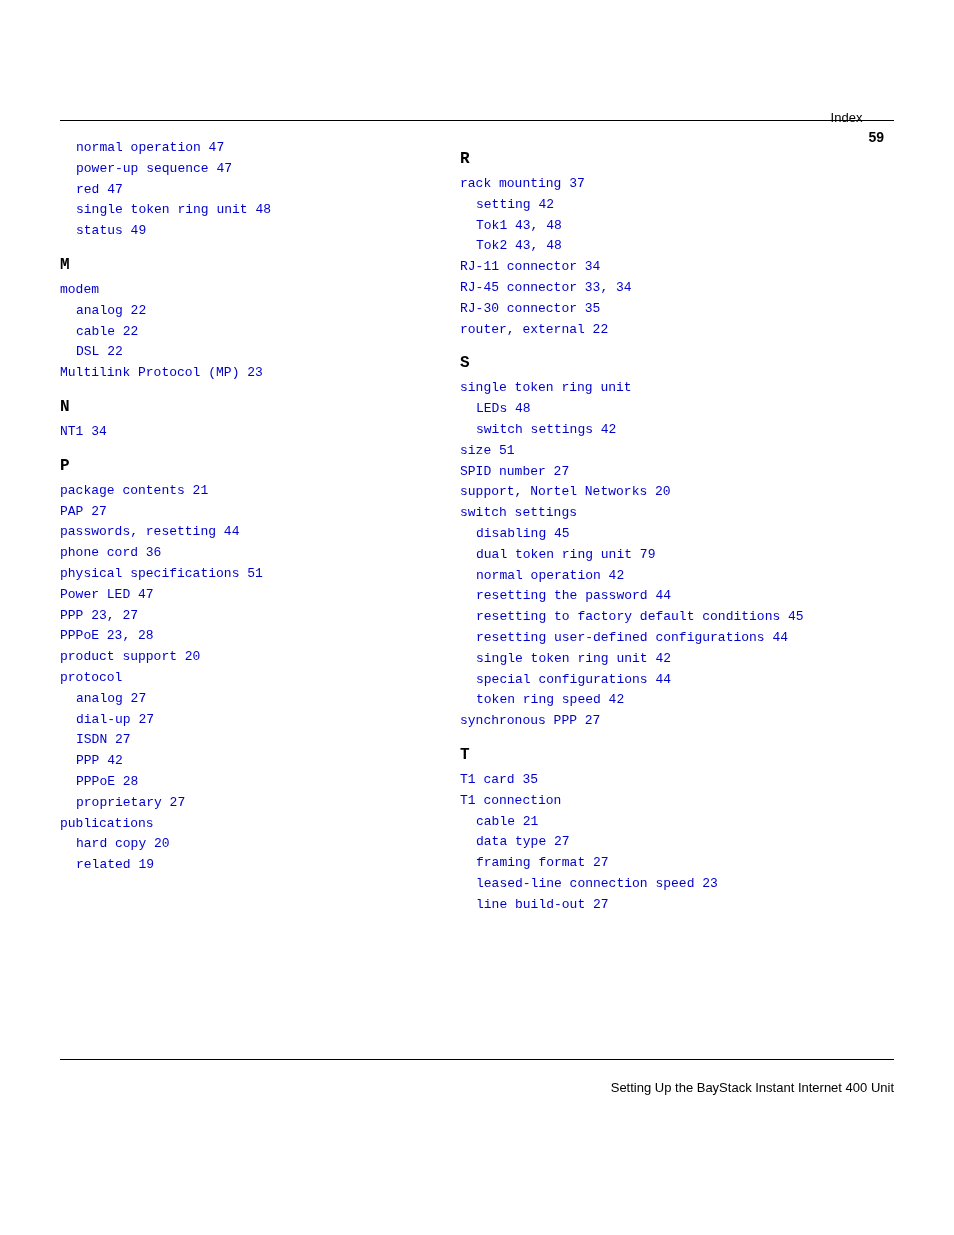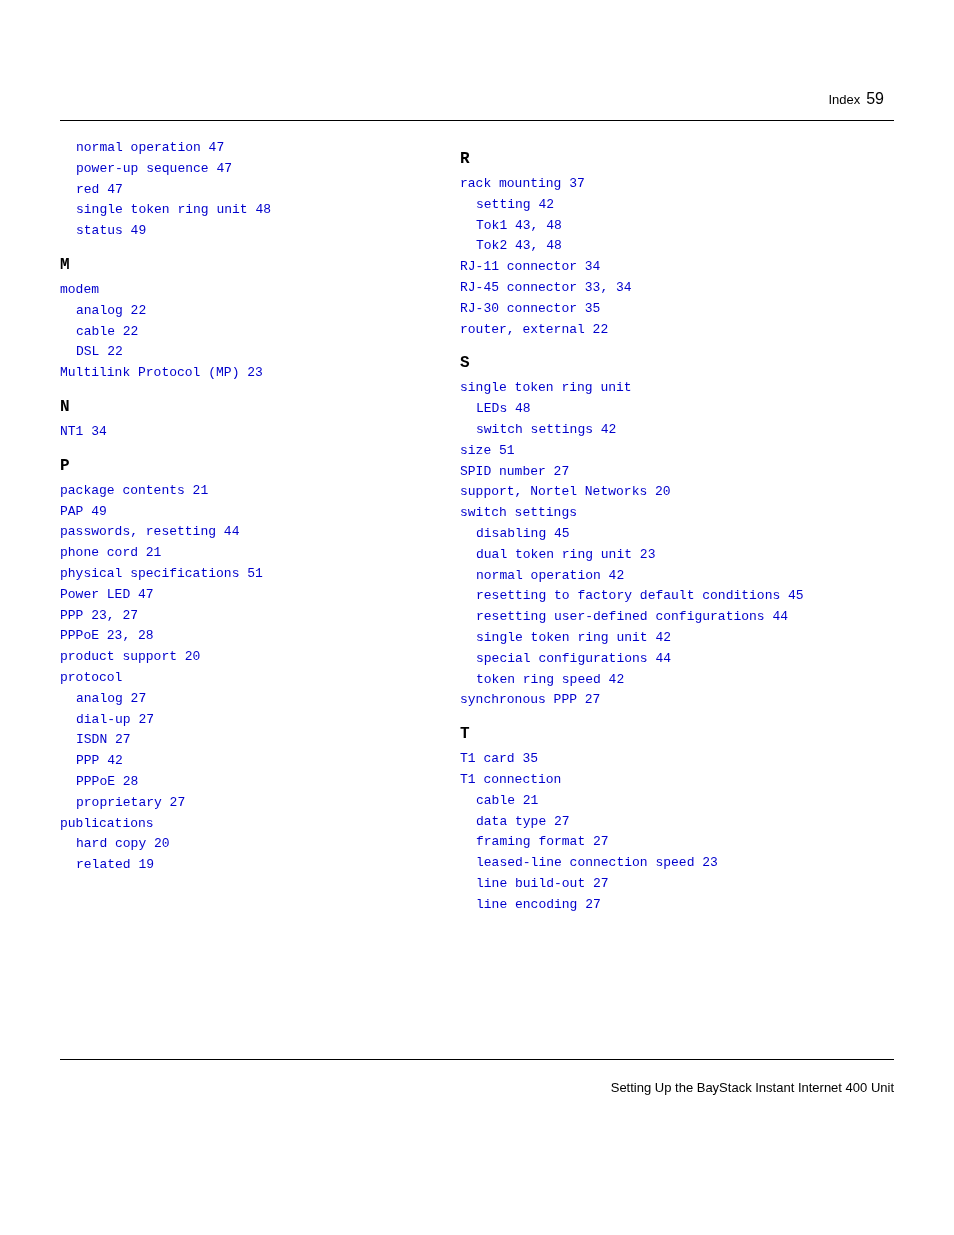--- a/index.html
+++ b/index.html
@@ -39,23 +39,24 @@
       align-items: center;
       gap: 6px;
     }
 
     .header-index {
       font-size: 13px;
       color: #000;
     }
 
     .header-page {
-      font-size: 16px;
-      font-weight: normal;
-      color: #000;
+      font-size: 14px;
+      font-weight: bold;
+      color: #000;
+      margin-top: 39px;
     }
 
     
     .bottom-rule {
       position: absolute;
       bottom: 175px;
       left: 60px;
       right: 60px;
       height: 1px;
       background: #000;
@@ -153,23 +154,23 @@
         <div class="section-letter">M</div>
         <div class="entry-line"><a class="index-link" href="#">modem</a></div>
         <div class="entry-line sub"><a class="index-link" href="#">analog   22</a></div>
         <div class="entry-line sub"><a class="index-link" href="#">cable   22</a></div>
         <div class="entry-line sub"><a class="index-link" href="#">DSL   22</a></div>
         <div class="entry-line"><a class="index-link" href="#">Multilink Protocol (MP)   23</a></div>
         <div class="section-letter">N</div>
         <div class="entry-line"><a class="index-link" href="#">NT1   34</a></div>
         <div class="section-letter">P</div>
         <div class="entry-line"><a class="index-link" href="#">package contents   21</a></div>
-        <div class="entry-line"><a class="index-link" href="#">PAP   49</a></div>
+        <div class="entry-line"><a class="index-link" href="#">PAP   27</a></div>
         <div class="entry-line"><a class="index-link" href="#">passwords, resetting   44</a></div>
-        <div class="entry-line"><a class="index-link" href="#">phone cord   21</a></div>
+        <div class="entry-line"><a class="index-link" href="#">phone cord   36</a></div>
         <div class="entry-line"><a class="index-link" href="#">physical specifications   51</a></div>
         <div class="entry-line"><a class="index-link" href="#">Power LED   47</a></div>
         <div class="entry-line"><a class="index-link" href="#">PPP   23, 27</a></div>
         <div class="entry-line"><a class="index-link" href="#">PPPoE   23, 28</a></div>
         <div class="entry-line"><a class="index-link" href="#">product support   20</a></div>
         <div class="entry-line"><a class="index-link" href="#">protocol</a></div>
         <div class="entry-line sub"><a class="index-link" href="#">analog   27</a></div>
         <div class="entry-line sub"><a class="index-link" href="#">dial-up   27</a></div>
         <div class="entry-line sub"><a class="index-link" href="#">ISDN   27</a></div>
         <div class="entry-line sub"><a class="index-link" href="#">PPP   42</a></div>
@@ -192,37 +193,37 @@
         <div class="entry-line"><a class="index-link" href="#">router, external   22</a></div>
         <div class="section-letter">S</div>
         <div class="entry-line"><a class="index-link" href="#">single token ring unit</a></div>
         <div class="entry-line sub"><a class="index-link" href="#">LEDs   48</a></div>
         <div class="entry-line sub"><a class="index-link" href="#">switch settings   42</a></div>
         <div class="entry-line"><a class="index-link" href="#">size   51</a></div>
         <div class="entry-line"><a class="index-link" href="#">SPID number   27</a></div>
         <div class="entry-line"><a class="index-link" href="#">support, Nortel Networks   20</a></div>
         <div class="entry-line"><a class="index-link" href="#">switch settings</a></div>
         <div class="entry-line sub"><a class="index-link" href="#">disabling   45</a></div>
-        <div class="entry-line sub"><a class="index-link" href="#">dual token ring unit   23</a></div>
+        <div class="entry-line sub"><a class="index-link" href="#">dual token ring unit   79</a></div>
         <div class="entry-line sub"><a class="index-link" href="#">normal operation   42</a></div>
+        <div class="entry-line sub"><a class="index-link" href="#">resetting the password   44</a></div>
         <div class="entry-line sub"><a class="index-link" href="#">resetting to factory default conditions   45</a></div>
         <div class="entry-line sub"><a class="index-link" href="#">resetting user-defined configurations   44</a></div>
         <div class="entry-line sub"><a class="index-link" href="#">single token ring unit   42</a></div>
         <div class="entry-line sub"><a class="index-link" href="#">special configurations   44</a></div>
         <div class="entry-line sub"><a class="index-link" href="#">token ring speed   42</a></div>
         <div class="entry-line"><a class="index-link" href="#">synchronous PPP   27</a></div>
         <div class="section-letter">T</div>
         <div class="entry-line"><a class="index-link" href="#">T1 card   35</a></div>
         <div class="entry-line"><a class="index-link" href="#">T1 connection</a></div>
         <div class="entry-line sub"><a class="index-link" href="#">cable   21</a></div>
         <div class="entry-line sub"><a class="index-link" href="#">data type   27</a></div>
         <div class="entry-line sub"><a class="index-link" href="#">framing format   27</a></div>
         <div class="entry-line sub"><a class="index-link" href="#">leased-line connection speed   23</a></div>
         <div class="entry-line sub"><a class="index-link" href="#">line build-out   27</a></div>
-        <div class="entry-line sub"><a class="index-link" href="#">line encoding   27</a></div>
       </div>
 
   </div>
 
   <div class="bottom-rule"></div>
 
   <div class="footer">
     <span class="footer-text">Setting Up the BayStack Instant Internet 400 Unit</span>
   </div>
 

